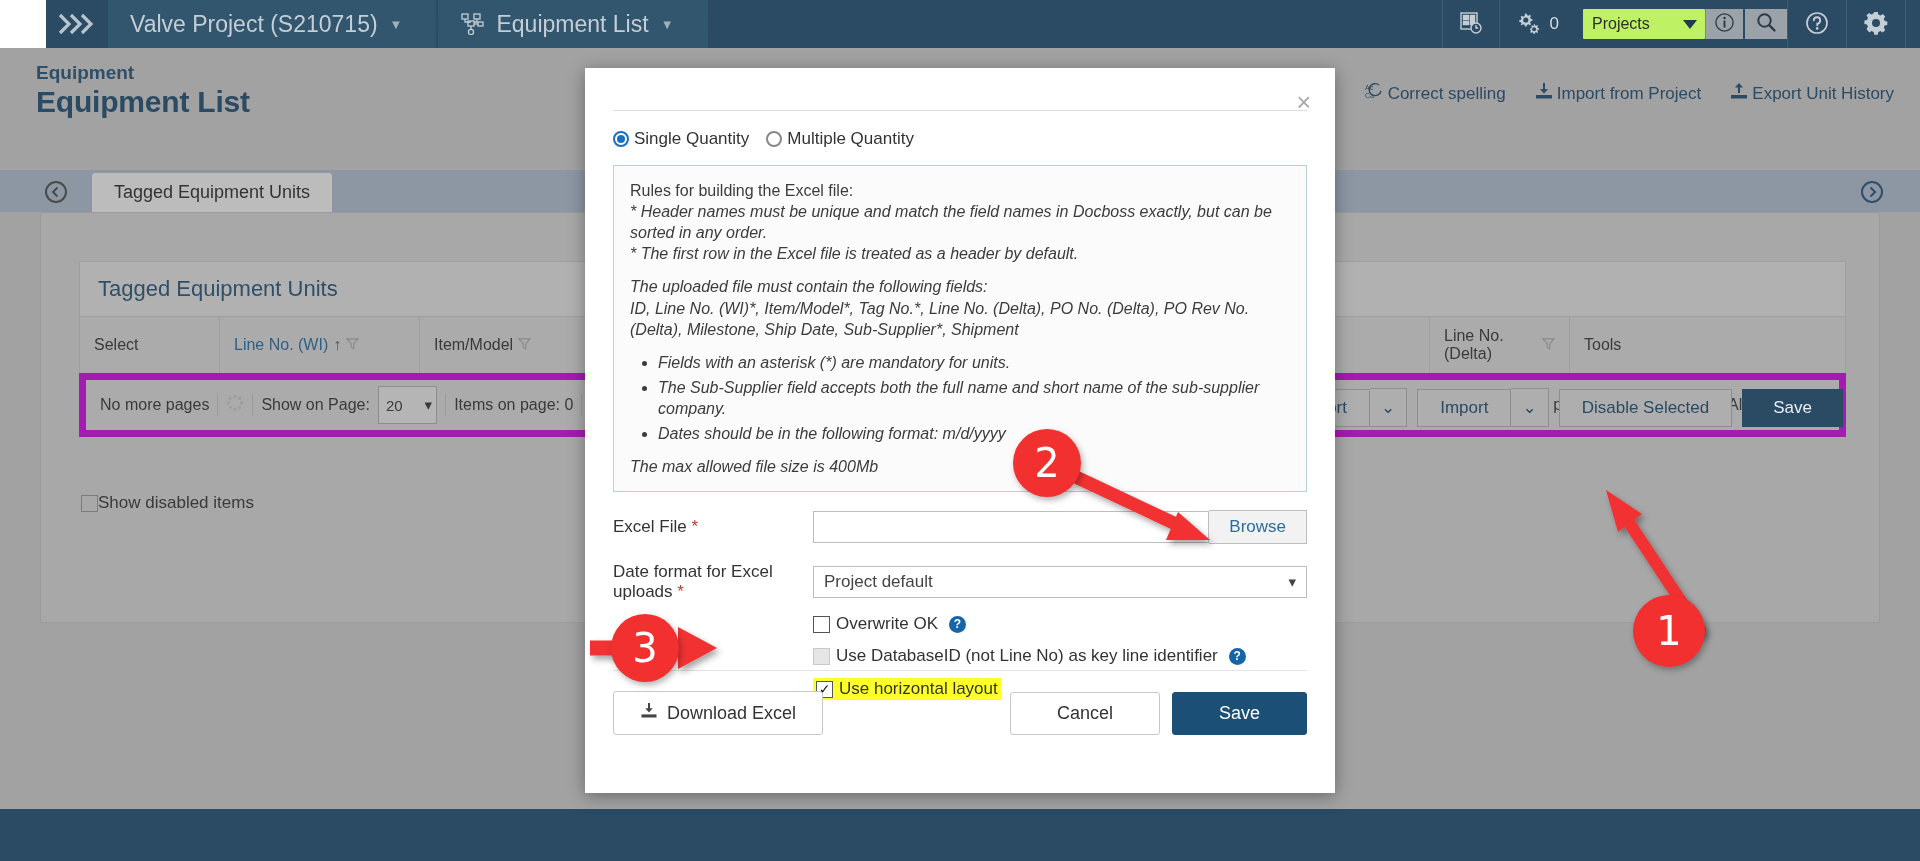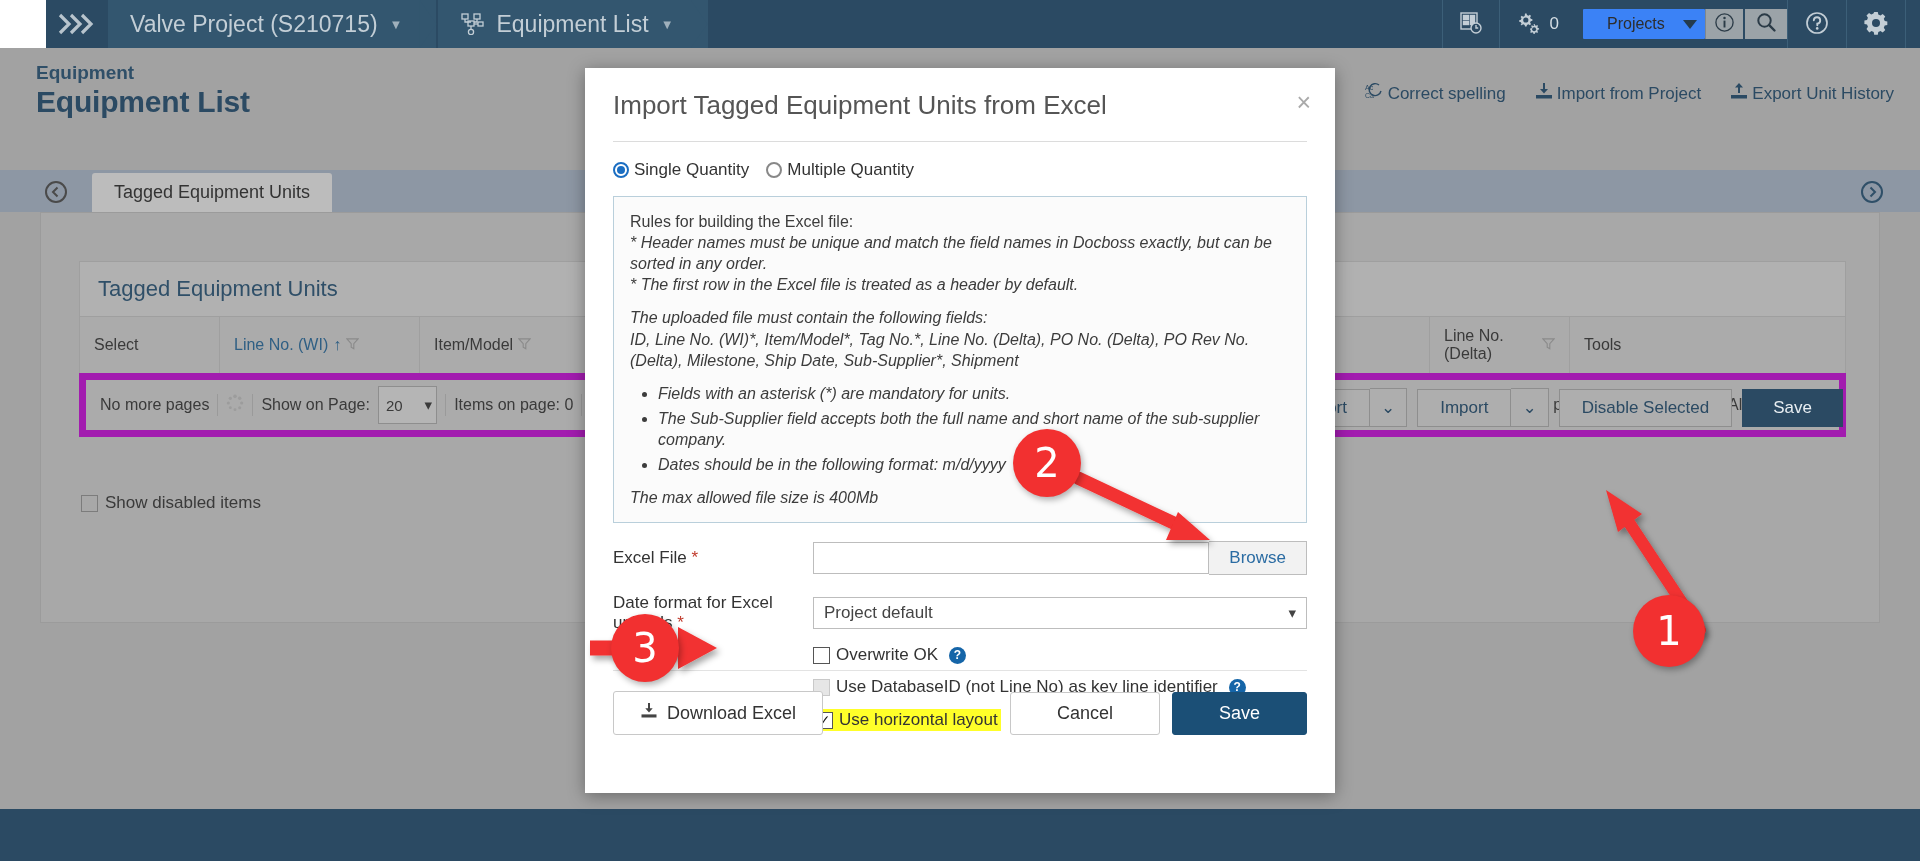--- a/index.html
+++ b/index.html
@@ -37,22 +37,22 @@
   .crumb .eq-icon { margin-right: 10px; display: inline-flex; }
   .tb-spacer { flex: 1; }
   .tb-item {
     display: flex; align-items: center; justify-content: center;
     padding: 0 16px; color: #c3ced6; font-size: 15px;
     border-left: 1px solid #3c5f78;
   }
   .tb-count { margin-left: 8px; font-size: 17px; color: #d5dee4; }
   .tb-select {
     display: flex; align-items: center; justify-content: space-between;
-    background: #3b82f6; color: #2d2d2d; height: 30px; min-width: 122px;
-    align-self: center; padding: 0 8px 0 24px; font-size: 16px; margin-left: 8px;
+    background: #bef264; color: #2d2d2d; height: 30px; min-width: 122px;
+    align-self: center; padding: 0 8px 0 9px; font-size: 16px; margin-left: 8px;
     border-radius: 1px;
   }
   .tb-select .tri {
     width: 0; height: 0; border-left: 7px solid transparent;
     border-right: 7px solid transparent; border-top: 9px solid #243b4d; margin-left: 14px;
   }
   .tb-info {
     background: #9ba3a8; height: 30px; align-self: center; width: 38px;
     display: flex; align-items: center; justify-content: center;
     border-left: 1px solid #7e878d;
@@ -125,21 +125,21 @@
   .setdate-row {
     position: absolute; top: 66px; right: 36px; display: flex; align-items: center;
   }
   .gbtn {
     background: #aeaeae; border: 1px solid #8e8e8e; color: #2b4a63;
     font-size: 16px; padding: 7px 13px; display: inline-flex; align-items: center; gap: 7px;
   }
   .gbtn.split { border-left: none; padding: 7px 8px; }
   .gbtn.gap { margin-left: 10px; }
 
-  .disabled-row { position: absolute; top: 280px; left: 40px; display: flex; align-items: center; gap: 7px; font-size: 17px; color: #3a3a3a; }
+  .disabled-row { position: absolute; top: 280px; left: 40px; display: flex; align-items: center; font-size: 17px; color: #3a3a3a; }
   .chk-empty { width: 17px; height: 17px; border: 1px solid #7c7c7c; background: #a8a8a8; display: inline-block; }
 
   .action-row {
     position: absolute; top: 175px; right: 36px; display: flex; align-items: center;
   }
   .abtn {
     background: #aeaeae; border: 1px solid #8e8e8e; color: #2b4a63;
     font-size: 17px; padding: 8px 22px;
   }
   .abtn.caretb { padding: 8px 11px; border-left: none; }
@@ -538,21 +538,20 @@
         <span>Save</span>
       </div>
     </div>
   </div>
 
   <div class="footer-bar"></div>
 </div>
 
 <div class="modal">
   <div class="modal-head">
-    <div class="modal-title">Import Tagged Equipment Units from Excel</div>
     <div class="modal-x">×</div>
   </div>
   <div class="modal-rule"></div>
 
   <div class="modal-body">
 
     <div class="radio-row">
       <span class="grp">
         <span class="rd on"></span>
         <span>Single Quantity</span>

